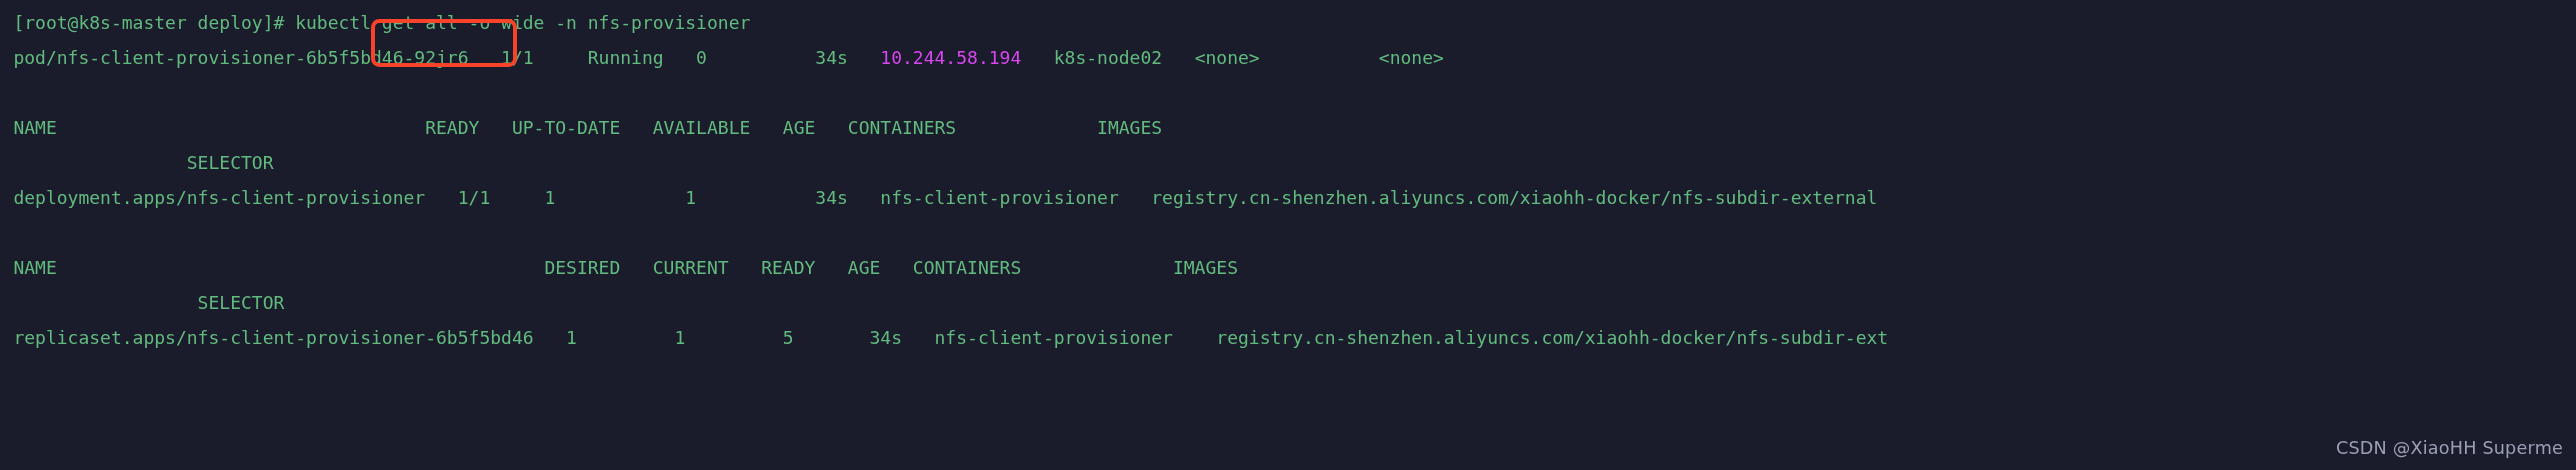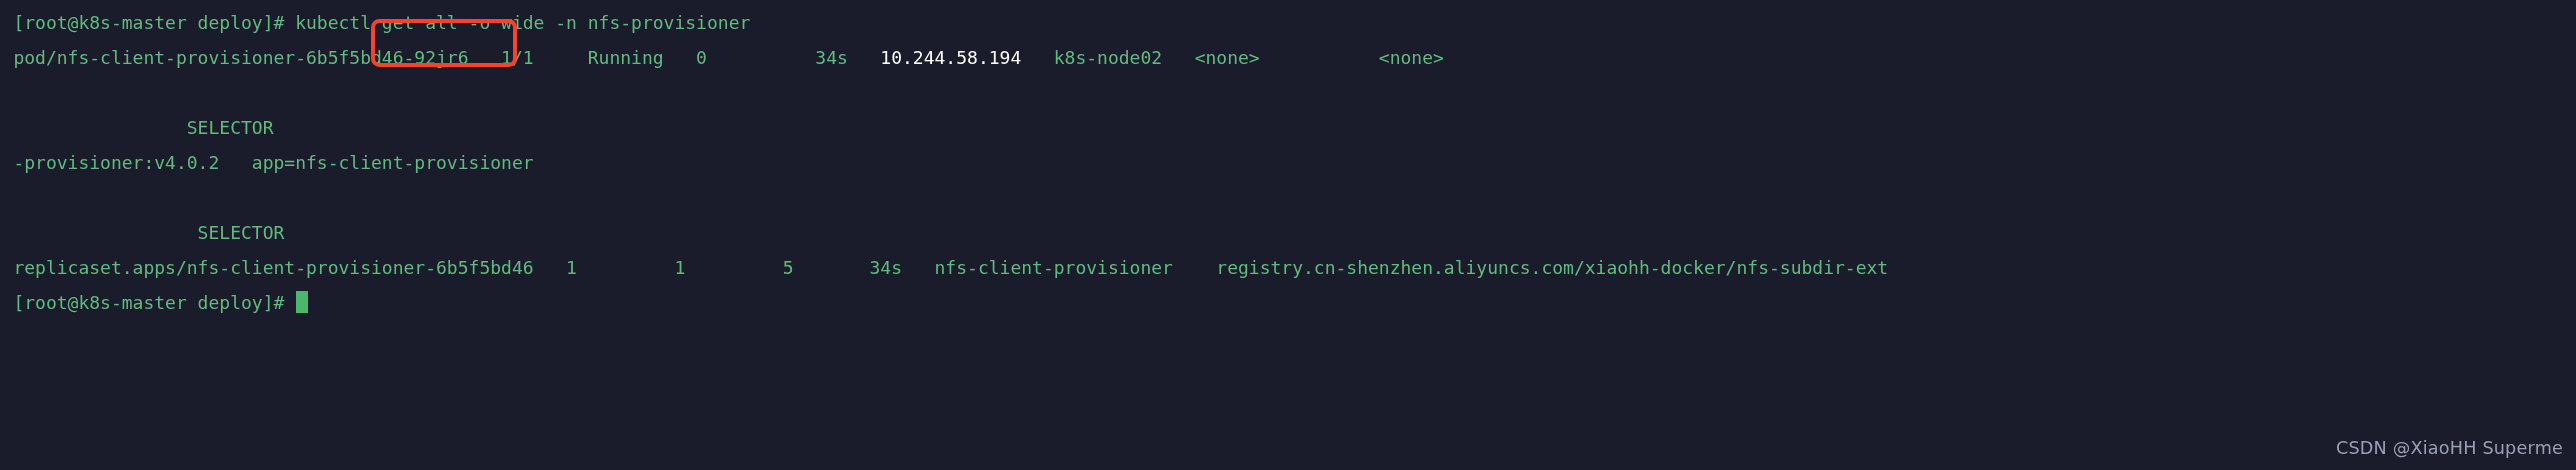--- a/index.html
+++ b/index.html
@@ -25,21 +25,21 @@
   .line {
     white-space: pre;
     margin: 6px;
     padding: 0 0 0 7.4px;
     height: 29px;
     font-size: 18px;
     line-height: 29px;
     color: #62bb7e;
   }
   .line.blank { color: transparent; }
-  .ip { color: #ffffff; }
+  .ip { color: #d946ef; }
   .cursor {
     display: inline-block;
     width: 12px;
     height: 22px;
     background: #4ab86b;
     vertical-align: -3.7px;
     margin-left: 0.9px;
   }
   #highlight-box {
     position: absolute;
@@ -68,27 +68,28 @@
 
 <div id="terminal">
 
   <div class="line">[root@k8s-master deploy]# kubectl get all -o wide -n nfs-provisioner</div>
 
 
   <div class="line"><span>pod/nfs-client-provisioner-6b5f5bd46-92jr6   1/1     Running   0          34s   </span><span class="ip">10.244.58.194</span><span>   k8s-node02   &lt;none&gt;           &lt;none&gt;</span></div>
 
   <div class="line blank"></div>
 
+  <div class="line">NAME                                  READY   UP-TO-DATE   AVAILABLE   AGE   CONTAINERS             IMAGES</div>
   <div class="line">                SELECTOR</div>
-  <div class="line">-provisioner:v4.0.2   app=nfs-client-provisioner</div>
+  <div class="line">deployment.apps/nfs-client-provisioner   1/1     1            1           34s   nfs-client-provisioner   registry.cn-shenzhen.aliyuncs.com/xiaohh-docker/nfs-subdir-external</div>
 
   <div class="line blank"></div>
 
+  <div class="line">NAME                                             DESIRED   CURRENT   READY   AGE   CONTAINERS              IMAGES</div>
   <div class="line">                 SELECTOR</div>
   <div class="line">replicaset.apps/nfs-client-provisioner-6b5f5bd46   1         1         5       34s   nfs-client-provisioner    registry.cn-shenzhen.aliyuncs.com/xiaohh-docker/nfs-subdir-ext</div>
 
-  <div class="line"><span>[root@k8s-master deploy]# </span><span class="cursor"></span></div>
 
   <div id="highlight-box"></div>
 
   <div id="watermark">CSDN @XiaoHH Superme</div>
 </div>
 
 
 </body></html>

